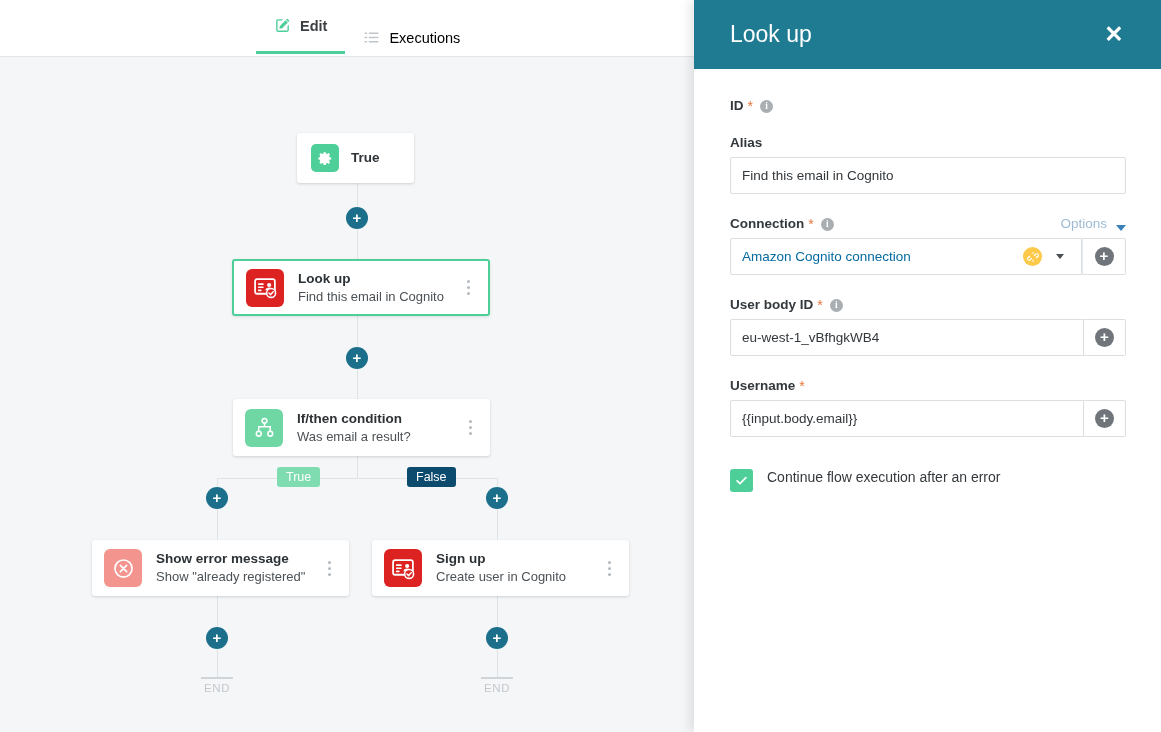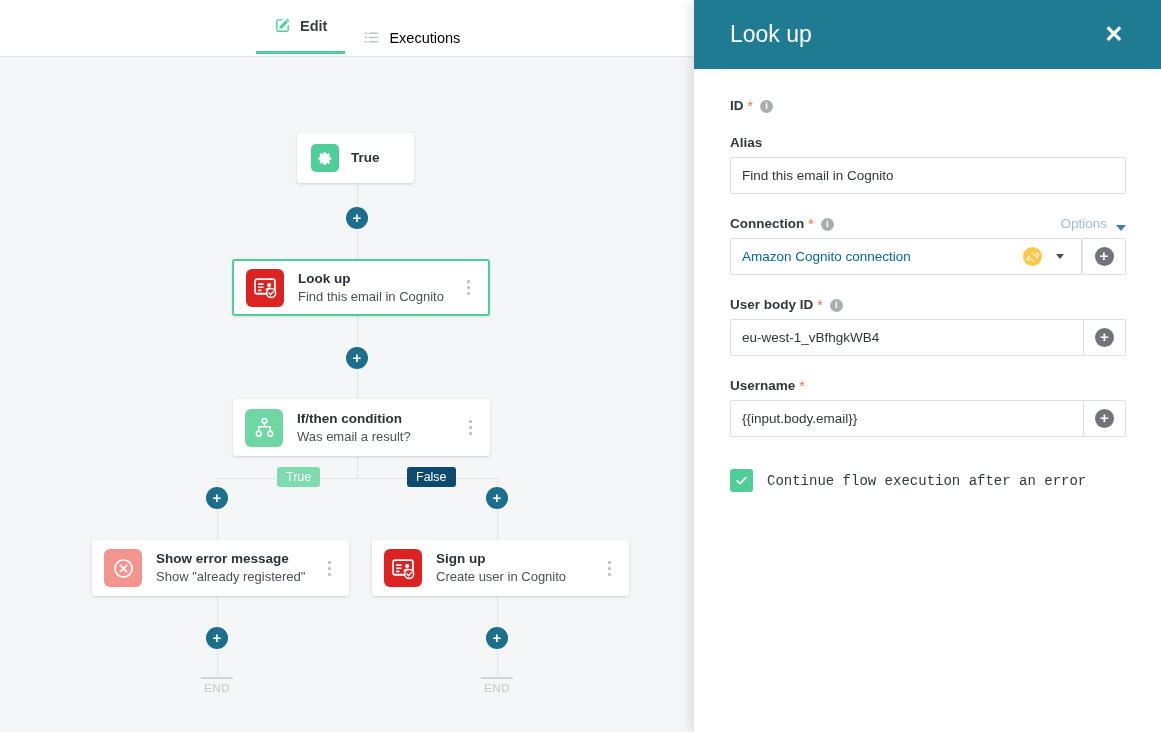--- a/index.html
+++ b/index.html
@@ -163,21 +163,21 @@
     width: 0; height: 0; margin: 0 9px 0 2px; flex: 0 0 auto;
     border-left: 4.5px solid transparent; border-right: 4.5px solid transparent;
     border-top: 5.5px solid #4a4f54;
   }
   .select-addon {
     flex: 0 0 44px; width: 44px; height: 37px;
     border: 1px solid #dcdfe2; border-left: 1px solid #e6e9eb; border-radius: 0 2px 2px 0;
     background: #fff; display: flex; align-items: center; justify-content: center; cursor: pointer;
   }
 
-  .checkrow { display: flex; align-items: center; margin-top: 32px; font-family: Liberation Mono, monospace; }
+  .checkrow { display: flex; margin-top: 32px; }
   .checkbox {
     width: 23px; height: 23px; border-radius: 3px; background: #4ecf9a;
     display: flex; align-items: center; justify-content: center; cursor: pointer; flex: 0 0 23px;
   }
   .checkrow .clabel { margin-left: 14px; font-size: 14px; color: #34393d; }
 </style>
 </head>
 <body>
 
 <div id="root">

